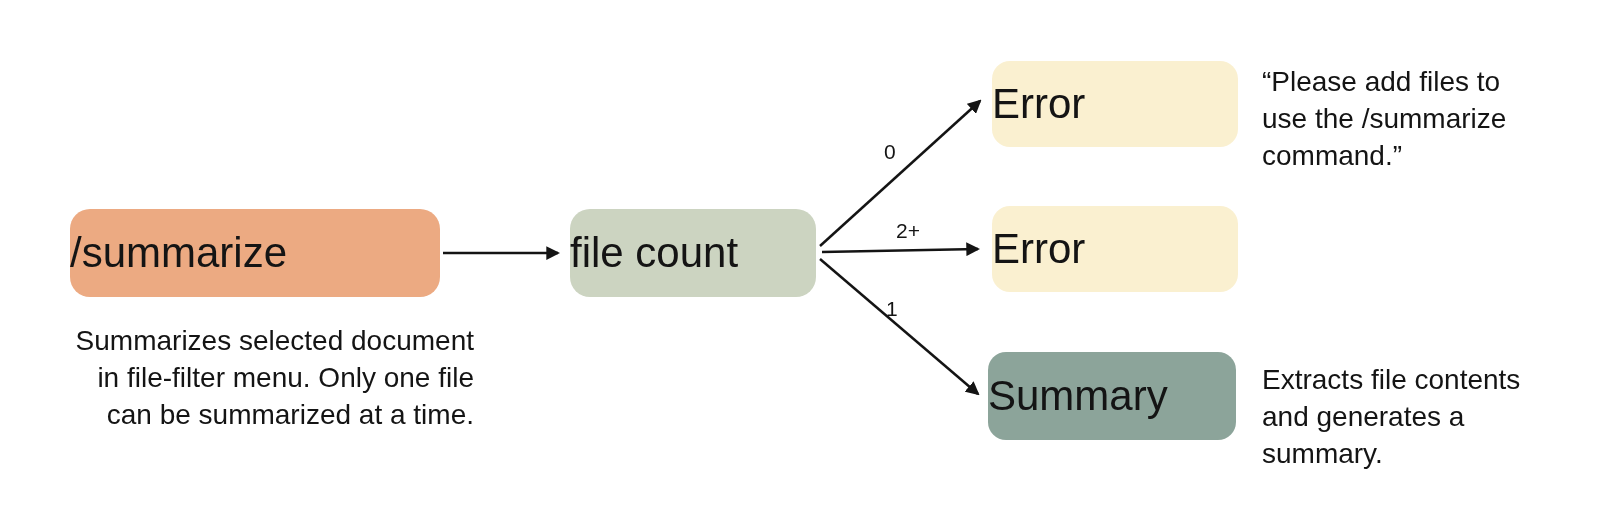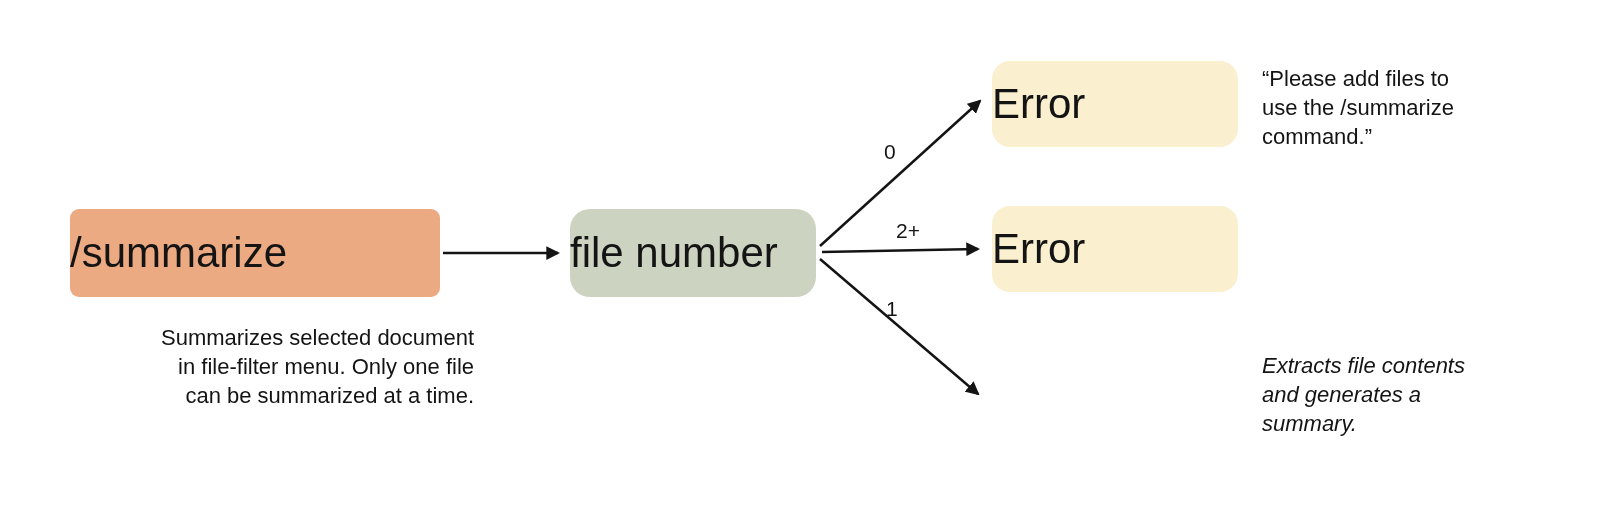--- a/index.html
+++ b/index.html
@@ -30,42 +30,42 @@
     justify-content: flex-start;
     border-radius: 20px;
   }
   .node-label {
     font-size: 42px;
     font-weight: 400;
     color: #141414;
   }
   .caption {
     position: absolute;
-    font-size: 22px;
+    font-size: 28px;
     line-height: 1.32;
     white-space: pre-line;
     color: #141414;
   }
   .edge-label {
     position: absolute;
     font-size: 21px;
     color: #141414;
   }
 
   .node-summarize       { left: 70px;  top: 209px; width: 370px; height: 88px; }
   .node-file-count      { left: 570px; top: 209px; width: 246px; height: 88px; }
   .node-error-zero      { left: 992px; top: 61px;  width: 246px; height: 86px; border-radius: 18px; }
   .node-error-two-plus  { left: 992px; top: 206px; width: 246px; height: 86px; border-radius: 18px; }
   .node-summary         { left: 988px; top: 352px; width: 248px; height: 88px; border-radius: 18px; }
 
   .caption-summarize      { left: 74px;   top: 323px; width: 400px; text-align: right; }
   .caption-file-count     { left: 574px;  top: 329px; width: 280px; }
   .caption-error-zero     { left: 1262px; top: 64px;  width: 300px; }
   .caption-error-two-plus { left: 1262px; top: 206px; width: 310px; }
-  .caption-summary        { left: 1262px; top: 351px; width: 300px; font-style: italic; }
+  .caption-summary        { left: 1262px; top: 362px; width: 300px; }
 
   .edge-label-zero     { left: 884px; top: 140px; }
   .edge-label-two-plus { left: 896px; top: 219px; }
   .edge-label-one      { left: 886px; top: 297px; }
 </style>
 </head>
 <body>
 
 <div class="canvas">
 
@@ -74,36 +74,39 @@
       <marker id="arrow" viewBox="0 0 10 10" refX="8.5" refY="5" markerWidth="5.5" markerHeight="5.5" orient="auto-start-reverse">
         <path d="M0,0 L10,5 L0,10 z" fill="#141414"></path>
       </marker>
     </defs>
     <line x1="443" y1="253" x2="558" y2="253" stroke="#141414" stroke-width="2.5" marker-end="url(#arrow)"></line>
     <line x1="820" y1="246" x2="980" y2="101" stroke="#141414" stroke-width="2.5" marker-end="url(#arrow)"></line>
     <line x1="822" y1="252" x2="978" y2="249" stroke="#141414" stroke-width="2.5" marker-end="url(#arrow)"></line>
     <line x1="820" y1="259" x2="978" y2="394" stroke="#141414" stroke-width="2.5" marker-end="url(#arrow)"></line>
   </svg>
 
-  <div class="node node-summarize" style="background-color: rgb(236, 170, 130); border-radius: 9px;">
+  <div class="node node-summarize" style="background-color: rgb(236, 170, 130);">
     <span class="node-label">/summarize</span>
   </div>
 
   <div class="node node-file-count" style="background-color: rgb(204, 212, 193);">
-    <span class="node-label">file number</span>
+    <span class="node-label">file count</span>
   </div>
 
   <div class="node node-error-zero" style="background-color: rgb(250, 240, 208);">
     <span class="node-label">Error</span>
   </div>
 
   <div class="node node-error-two-plus" style="background-color: rgb(250, 240, 208);">
     <span class="node-label">Error</span>
   </div>
 
+  <div class="node node-summary" style="background-color: rgb(140, 164, 154);">
+    <span class="node-label">Summary</span>
+  </div>
 
   <div class="caption caption-summarize">Summarizes selected document
 in file-filter menu. Only one file
 can be summarized at a time.</div>
   <div class="caption caption-error-zero">“Please add files to
 use the /summarize
 command.”</div>
   <div class="caption caption-summary">Extracts file contents
 and generates a
 summary.</div>

